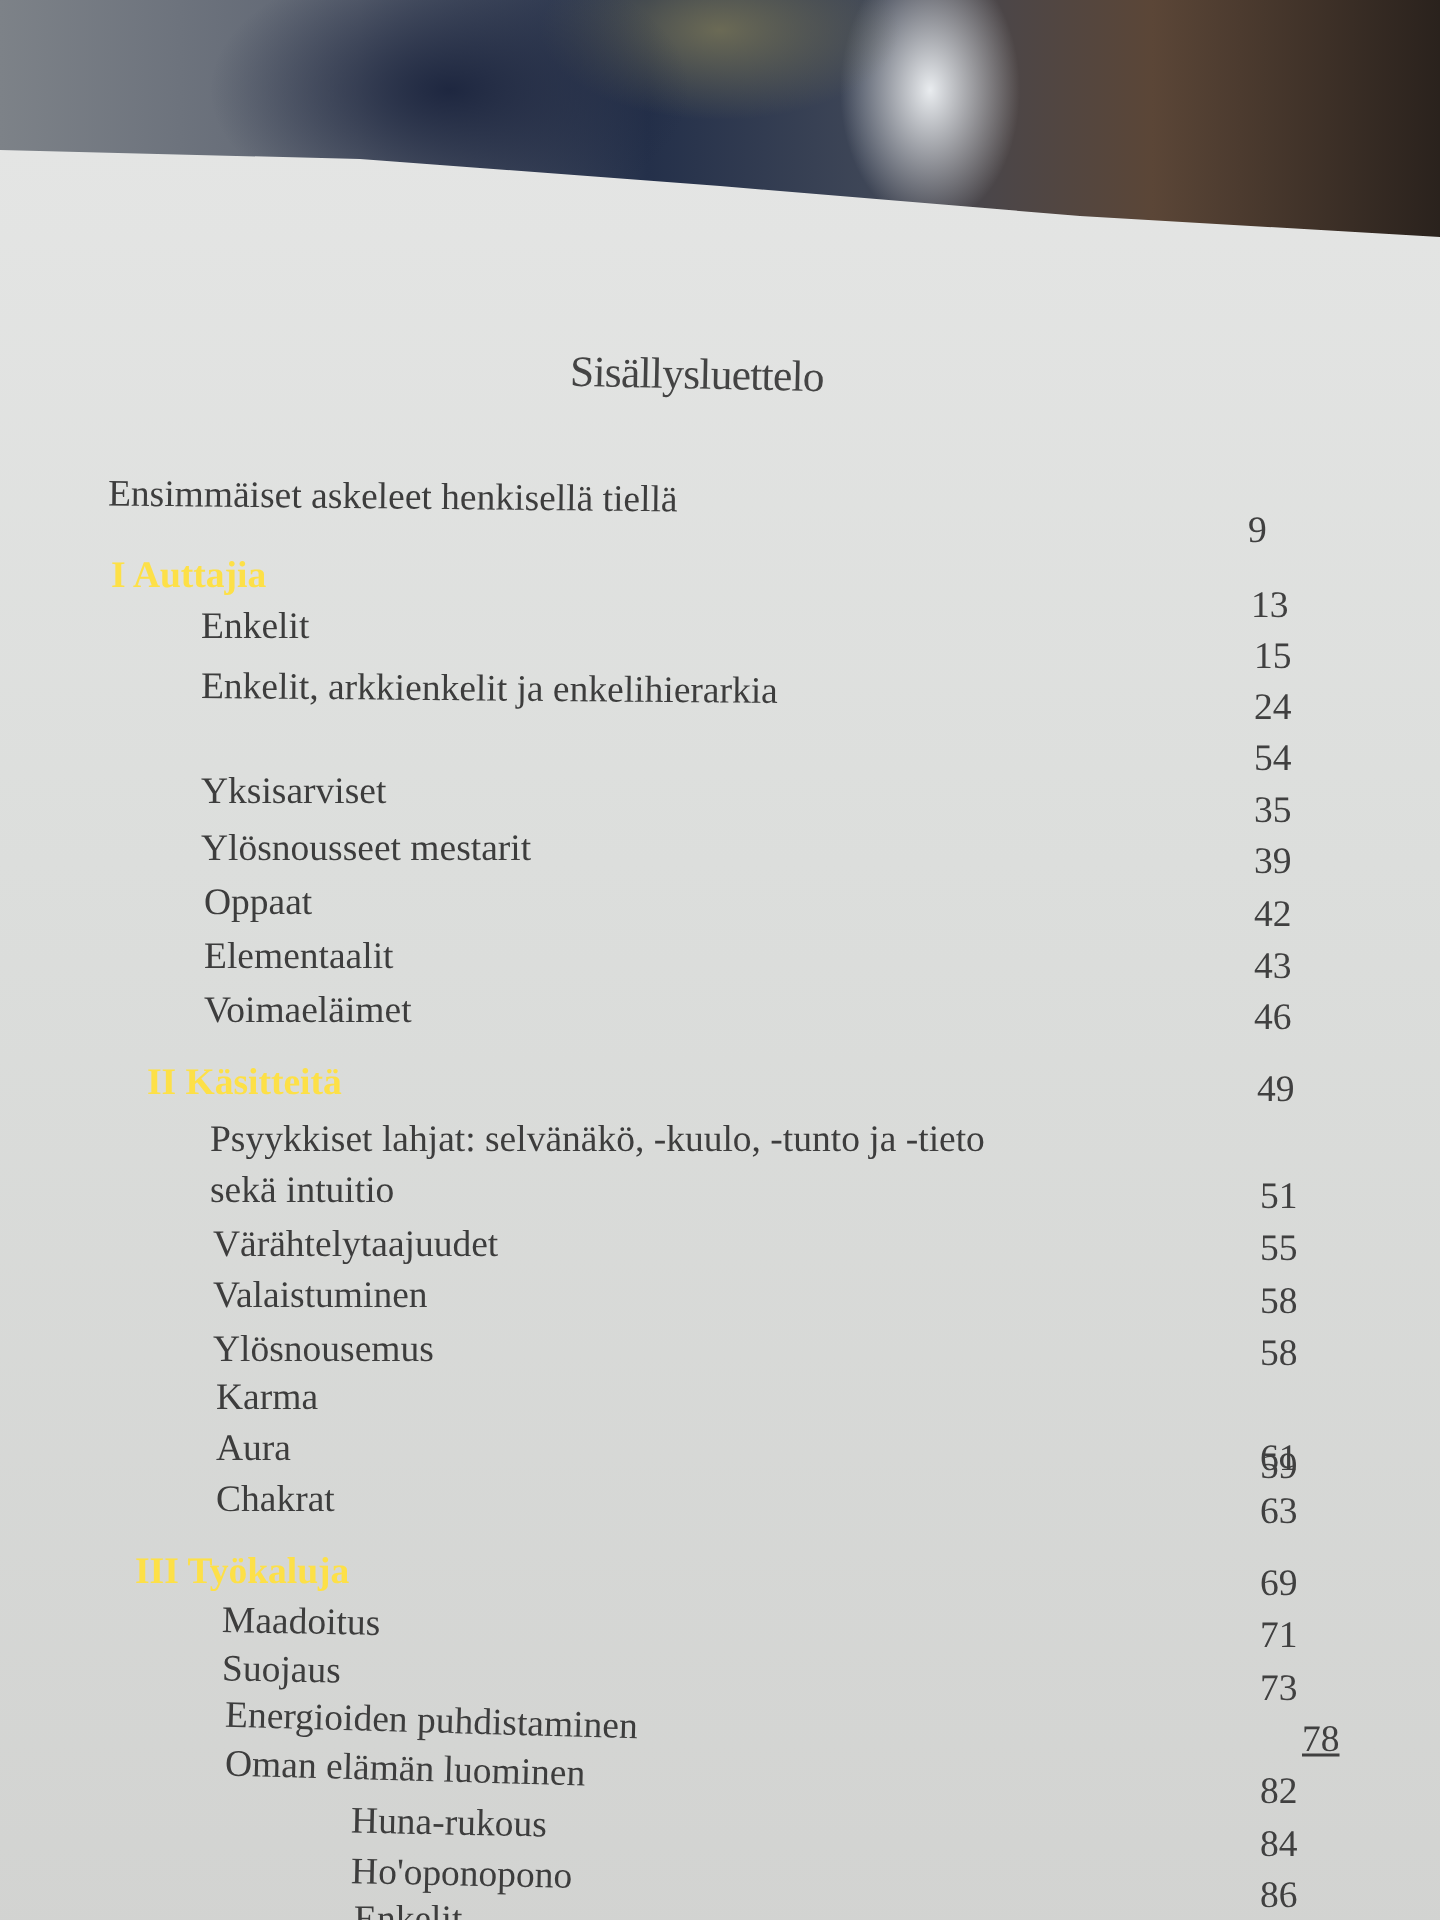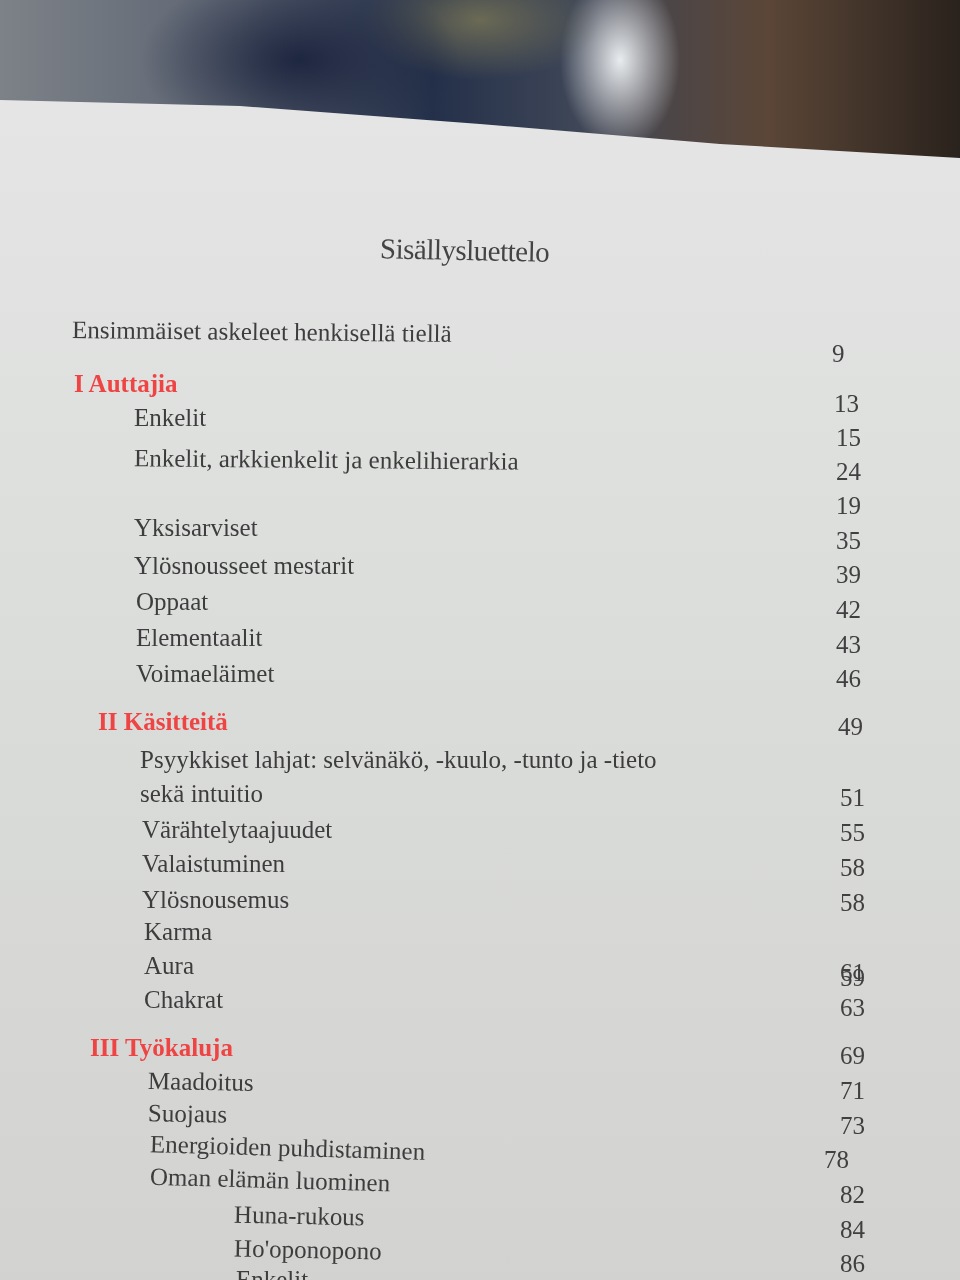--- a/index.html
+++ b/index.html
@@ -28,21 +28,21 @@
   .title {
     position:absolute; left:380px; top:234px; font-size:29px; letter-spacing:-0.5px;
     color:#444;
     font-family:"Liberation Serif", serif;
     transform:rotate(1.2deg);
   }
   .entry {
     position:absolute; font-family:"Liberation Serif", serif; font-size:25px; color:#3d3d3d;
     white-space:nowrap;
   }
-  .entry.part { font-weight:bold; color:#ef4444; }
+  .entry.part { font-weight:bold; color:#fde047; }
   .num {
     position:absolute; font-family:"Liberation Serif", serif; font-size:25px; color:#404040;
     white-space:nowrap;
   }
 </style>
 </head>
 <body>
 
 <div class="bg"></div>
 <div class="page"></div>
@@ -55,21 +55,21 @@
 
   <div class="entry part" style="left:74px;top:370px;">I Auttajia</div>
   <div class="num" style="left:834px;top:390px;">13</div>
 
   <div class="entry" style="left:134px;top:404px;">Enkelit</div>
   <div class="num" style="left:836px;top:424px;">15</div>
 
   <div class="entry" style="left:134px;top:446px;transform:rotate(0.5deg);">Enkelit, arkkienkelit ja enkelihierarkia</div>
   <div class="num" style="left:836px;top:458px;">24</div>
 
-  <div class="num" style="left:836px;top:492px;">19</div>
+  <div class="num" style="left:836px;top:492px;">54</div>
 
   <div class="entry" style="left:134px;top:514px;">Yksisarviset</div>
   <div class="num" style="left:836px;top:527px;">35</div>
 
   <div class="entry" style="left:134px;top:552px;">Ylösnousseet mestarit</div>
   <div class="num" style="left:836px;top:561px;">39</div>
 
   <div class="entry" style="left:136px;top:588px;">Oppaat</div>
   <div class="num" style="left:836px;top:596px;">42</div>
 
@@ -108,21 +108,21 @@
   <div class="entry part" style="left:90px;top:1034px;">III Työkaluja</div>
   <div class="num" style="left:840px;top:1042px;">69</div>
 
   <div class="entry" style="left:148px;top:1068px;transform:rotate(1deg);">Maadoitus</div>
   <div class="num" style="left:840px;top:1077px;">71</div>
 
   <div class="entry" style="left:148px;top:1100px;transform:rotate(1deg);">Suojaus</div>
   <div class="num" style="left:840px;top:1112px;">73</div>
 
   <div class="entry" style="left:150px;top:1134px;transform:rotate(1.6deg);">Energioiden puhdistaminen</div>
-  <div class="num" style="left:824px;top:1146px;">78</div>
+  <div class="num" style="left:868px;top:1146px;text-decoration:underline;">78</div>
 
   <div class="entry" style="left:150px;top:1166px;transform:rotate(1.6deg);">Oman elämän luominen</div>
   <div class="num" style="left:840px;top:1181px;">82</div>
 
   <div class="entry" style="left:234px;top:1202px;transform:rotate(1.2deg);">Huna-rukous</div>
   <div class="num" style="left:840px;top:1216px;">84</div>
 
   <div class="entry" style="left:234px;top:1236px;transform:rotate(1.2deg);">Ho'oponopono</div>
   <div class="num" style="left:840px;top:1250px;">86</div>
 

